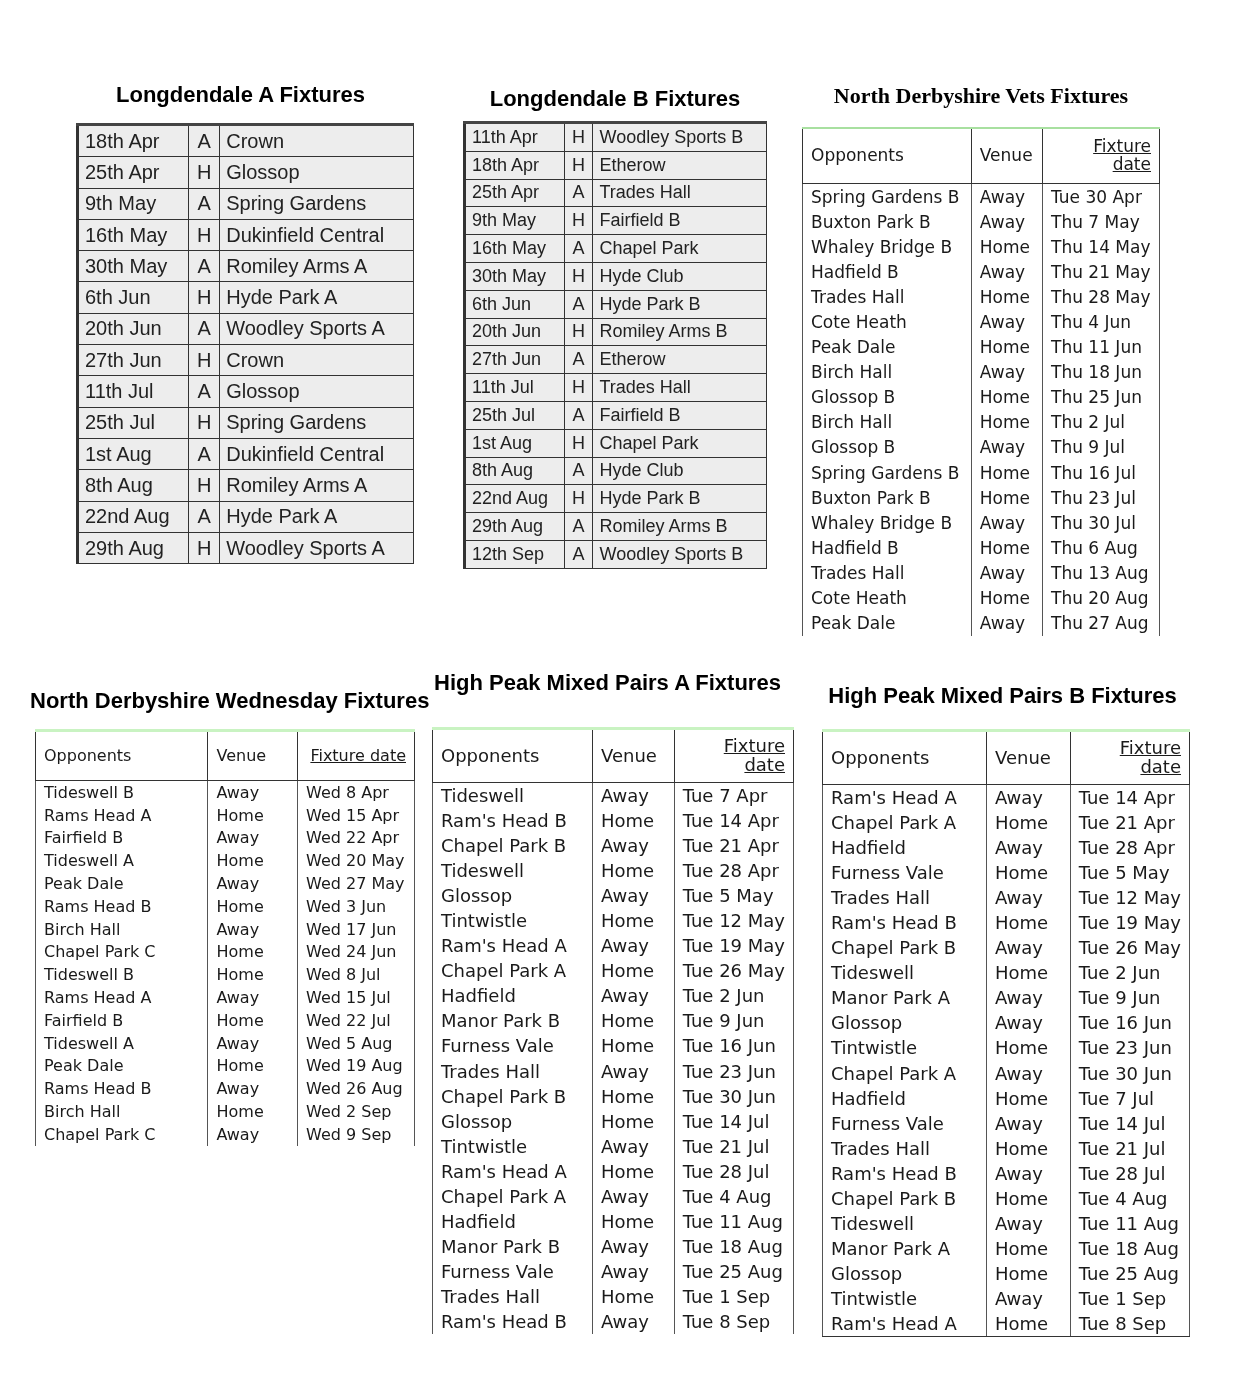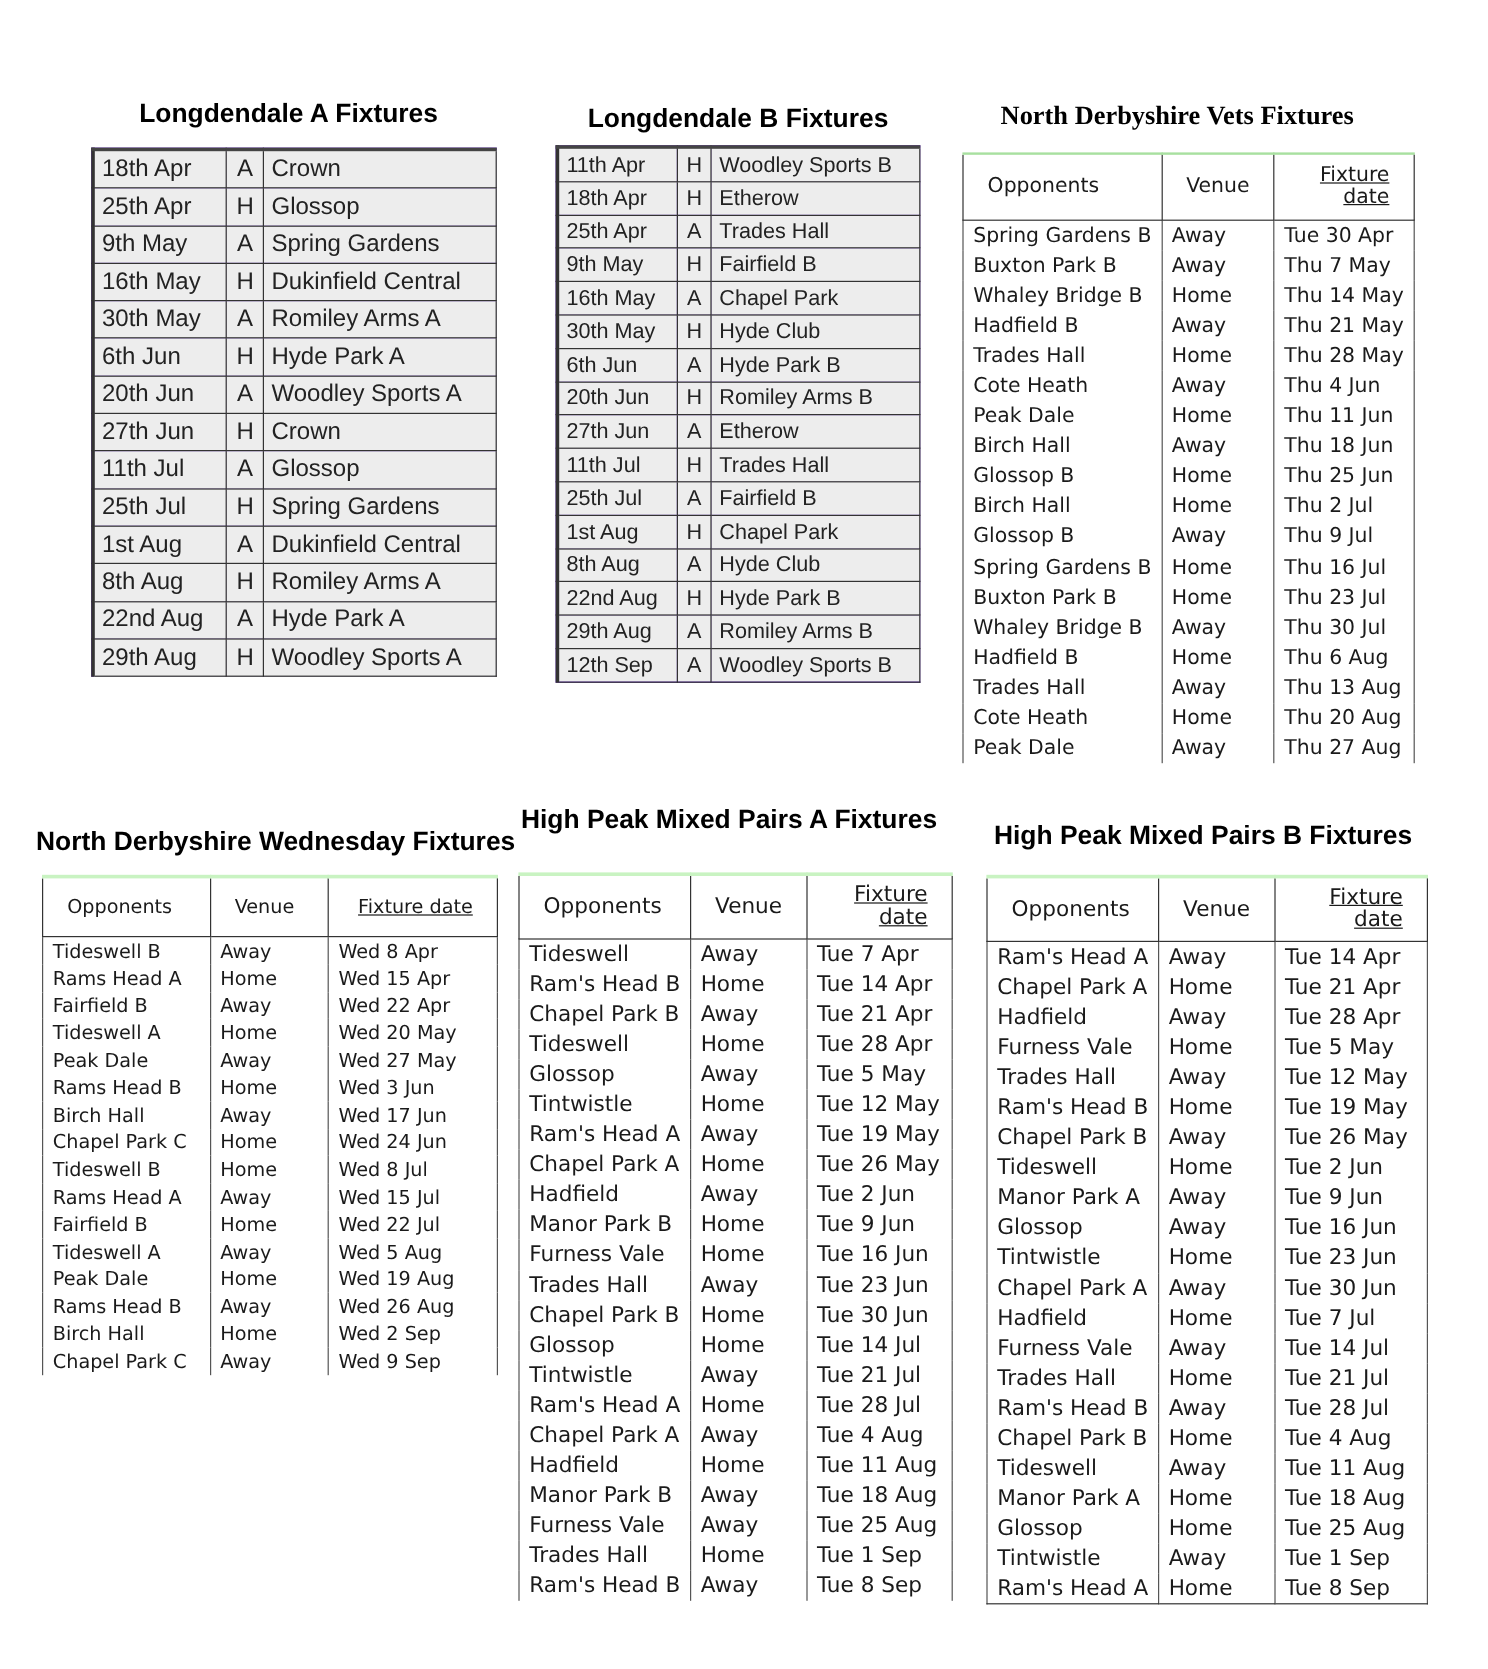--- a/index.html
+++ b/index.html
@@ -40,21 +40,21 @@
   .list-table {
     border-collapse: collapse;
     background: #fff;
     border-top: 3px solid #c9f3c2;
   }
   .list-table th {
     font-weight: normal;
     border: 1.5px solid #333;
     border-top: 1.5px solid #333;
     line-height: 1.05;
-    padding: 2px 20px;
+    padding: 2px 8px;
     text-align: left;
   }
   .list-table th.th-date { text-align: right; text-decoration: underline; }
   .list-table td {
     border-left: 1.5px solid #555;
     border-right: 1.5px solid #555;
     padding: 0 8px;
     white-space: nowrap;
   }
   .vets { font-family: "DejaVu Sans", sans-serif; }

